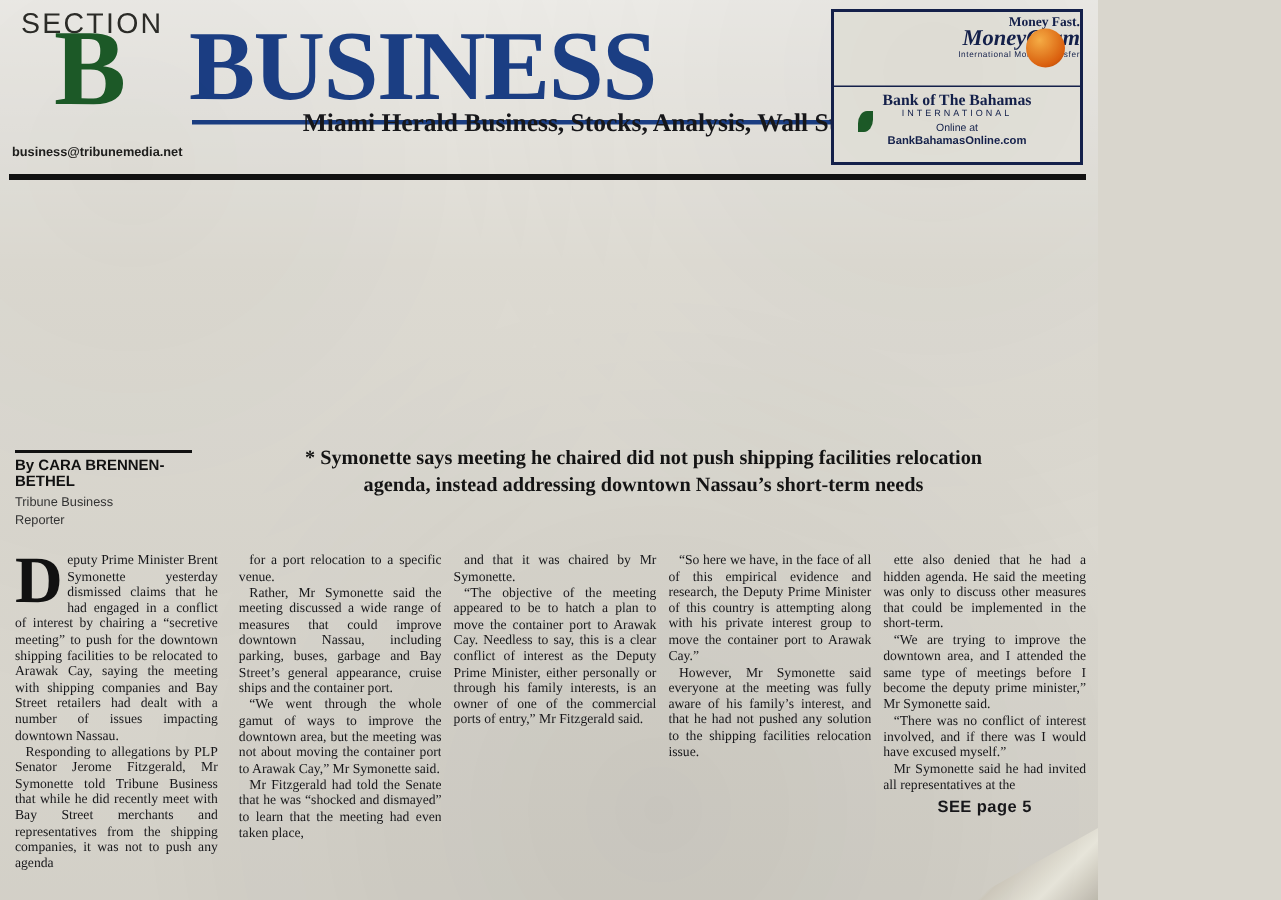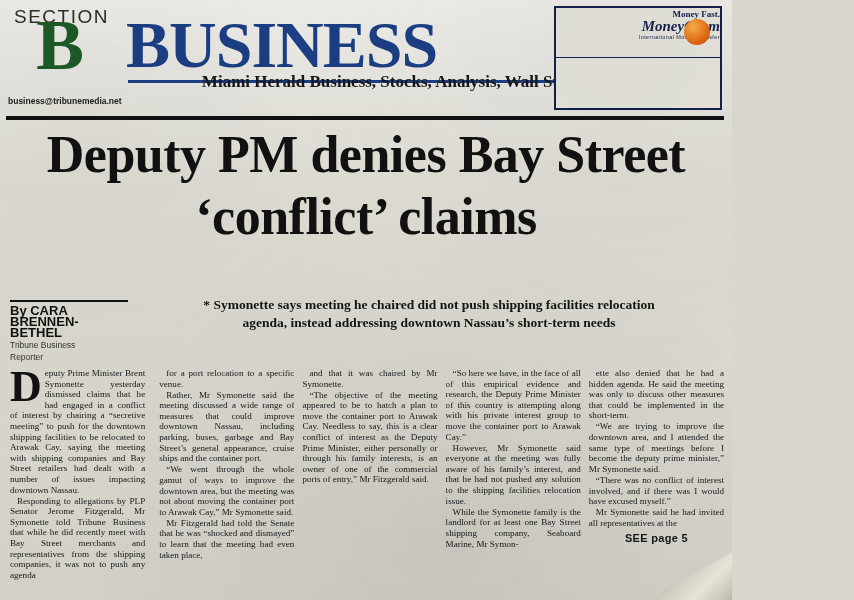--- a/index.html
+++ b/index.html
@@ -237,21 +237,21 @@
   }
   .byline-rule {
     width: 118px;
     height: 2px;
     background: #111;
     margin-bottom: 3px;
   }
   .byline-name {
     font-family: "Liberation Sans", sans-serif;
     font-weight: bold;
-    font-size: 13px;
+    font-size: 10px;
     line-height: 11px;
     color: #111;
   }
   .byline-org {
     font-family: "Liberation Sans", sans-serif;
     font-size: 8.5px;
     line-height: 10px;
     color: #333;
     margin-top: 2px;
   }
@@ -399,26 +399,32 @@
     <div class="tagline">Miami Herald Business, Stocks, Analysis, Wall Street</div>
     <div class="email-line">business@tribunemedia.net</div>
 
     <div class="ad-box">
       <div class="ad-top">
         <div class="ad-globe"></div>
         <div class="ad-moneyfast">Money Fast.</div>
         <div class="ad-mg">MoneyGram</div>
         <div class="ad-mg-sub">International Money Transfer</div>
       </div>
+      <div class="ad-bot">
+        <div class="ad-leaf"></div>
+        <div class="ad-bank">Bank of The Bahamas</div>
+        <div class="ad-bank-sub">INTERNATIONAL</div>
+        <div class="ad-online">Online at</div>
+        <div class="ad-url">BankBahamasOnline.com</div>
+      </div>
     </div>
   </div>
 
   <div class="rule-heavy"></div>
 
-  <div class="headline">Deputy PM denies Bay Street ‘conflict’ claims</div>
 
   <div class="bullets">
     <div>* Symonette says meeting he chaired did not push shipping facilities relocation</div>
     <div>agenda, instead addressing downtown Nassau’s short-term needs</div>
   </div>
 
   <div class="byline">
     <div class="byline-rule"></div>
     <div class="byline-name">By CARA BRENNEN-BETHEL</div>
     <div class="byline-org">Tribune Business</div>
@@ -442,21 +448,20 @@
     </div>
 
     <div class="col">
       <p>and that it was chaired by Mr Symonette.</p>
       <p>“The objective of the meeting appeared to be to hatch a plan to move the container port to Arawak Cay. Needless to say, this is a clear conflict of interest as the Deputy Prime Minister, either personally or through his family interests, is an owner of one of the commercial ports of entry,” Mr Fitzgerald said.</p>
     </div>
 
     <div class="col">
       <p>“So here we have, in the face of all of this empirical evidence and research, the Deputy Prime Minister of this country is attempting along with his private interest group to move the container port to Arawak Cay.”</p>
       <p>However, Mr Symonette said everyone at the meeting was fully aware of his family’s interest, and that he had not pushed any solution to the shipping facilities relocation issue.</p>
-      <p>While the Symonette family is the landlord for at least one Bay Street shipping company, Seaboard Marine, Mr Symon-</p>
     </div>
 
     <div class="col">
       <p>ette also denied that he had a hidden agenda. He said the meeting was only to discuss other measures that could be implemented in the short-term.</p>
       <p>“We are trying to improve the downtown area, and I attended the same type of meetings before I become the deputy prime minister,” Mr Symonette said.</p>
       <p>“There was no conflict of interest involved, and if there was I would have excused myself.”</p>
       <p>Mr Symonette said he had invited all representatives at the</p>
       <div class="see-page">SEE page 5</div>
     </div>
 

